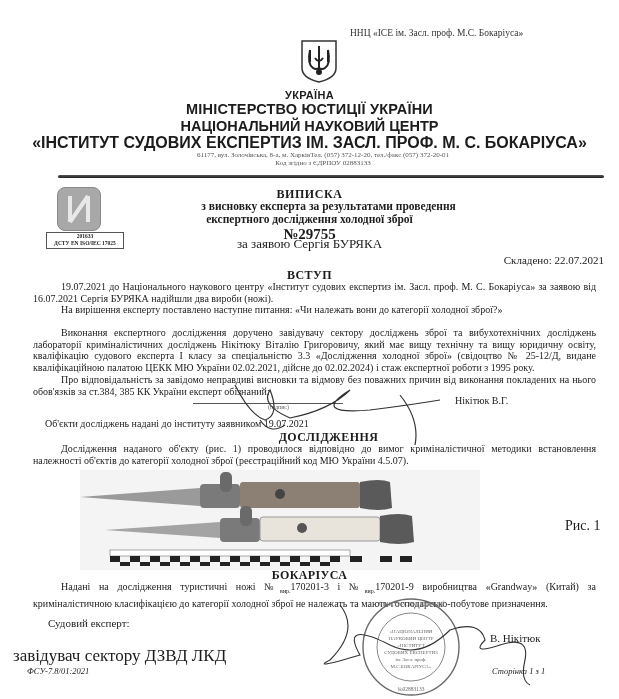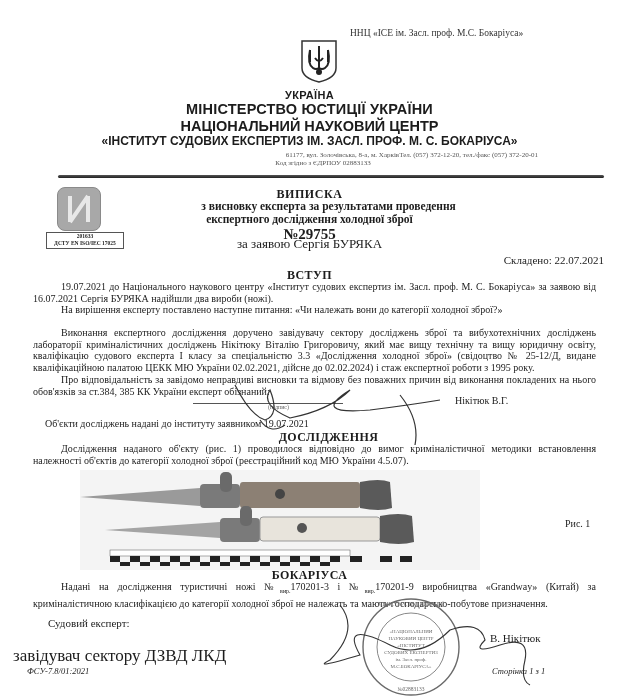--- a/index.html
+++ b/index.html
@@ -7,23 +7,23 @@
       width: 619px; height: 699px; overflow: hidden; position: relative;
       font-family: "Liberation Serif", "DejaVu Serif", serif; color: #1c1c1c;
     }
     .abs { position: absolute; }
     .header-ref { top: 28px; left: 350px; font-size: 9.5px; color: #333; white-space: nowrap; }
     .trident { top: 38px; left: 298px; width: 42px; height: 46px; }
     .center { left: 0; width: 619px; text-align: center; white-space: nowrap; }
     .h-country { top: 89px; font-family: "Liberation Sans", sans-serif; font-weight: bold; font-size: 11px; letter-spacing: 0.3px; }
     .h-ministry { top: 101px; font-family: "Liberation Sans", sans-serif; font-weight: bold; font-size: 14.5px; letter-spacing: 0.2px; }
     .h-center { top: 118px; font-family: "Liberation Sans", sans-serif; font-weight: bold; font-size: 14.5px; }
-    .h-inst { top: 134px; font-family: "Liberation Sans", sans-serif; font-weight: bold; font-size: 12px; }
+    .h-inst { top: 134px; font-family: "Liberation Sans", sans-serif; font-weight: bold; font-size: 16px; }
     .addr { top: 151px; left: 108px; width: 430px; font-size: 7px; color: #555; line-height: 8px; }
-    .addr .row1 { display: flex; justify-content: flex-end; }
+    .addr .row1 { display: flex; justify-content: center; }
     .addr .row2, .addr .row3 { text-align: center; }
     .addr .link { text-decoration: underline; }
     .rule { top: 175px; left: 58px; width: 546px; height: 3px; background: linear-gradient(#555, #222); border-radius: 2px; }
     .logo { top: 187px; left: 57px; width: 42px; height: 42px; background: #a8a8a8; border-radius: 8px; border: 1px solid #8a8a8a; }
     .logo-box { top: 232px; left: 46px; width: 76px; height: 15px; border: 1px solid #555; font-size: 5.5px; font-weight: bold; text-align: center; line-height: 7px; }
     .title { font-weight: bold; }
     .t-vyp { top: 187px; font-size: 12px; letter-spacing: 0.6px; }
     .t-sub1 { top: 200px; font-size: 11.5px; font-weight: bold; padding-left: 19px; }
     .t-sub2 { top: 213px; font-size: 11.5px; font-weight: bold; }
     .t-num { top: 226px; font-size: 15px; font-weight: bold; }
@@ -31,21 +31,21 @@
     .composed { top: 254px; right: 15px; font-size: 11px; white-space: nowrap; }
     .section-title { font-weight: bold; font-size: 12px; letter-spacing: 0.4px; }
     .para {
       left: 33px; width: 563px; font-size: 10px; line-height: 11.6px; text-align: justify;
       text-indent: 28px;
     }
     .sig-line { top: 403px; left: 193px; width: 150px; height: 1px; background: #555; }
     .sig-name-1 { top: 395px; left: 455px; font-size: 10px; white-space: nowrap; }
     .delivered { top: 418px; left: 45px; font-size: 10px; white-space: nowrap; }
     .photo { top: 470px; left: 80px; width: 400px; height: 100px; }
-    .fig-label { top: 518px; left: 565px; font-size: 10px; white-space: nowrap; }
+    .fig-label { top: 518px; left: 565px; font-size: 14px; white-space: nowrap; }
     .expert-label { top: 617px; left: 48px; font-size: 11px; white-space: nowrap; }
     .expert-role { top: 646px; left: 13px; font-size: 17px; white-space: nowrap; }
     .expert-name { top: 632px; left: 490px; font-size: 11px; white-space: nowrap; }
     .form-code { top: 666px; left: 27px; font-size: 8.5px; font-style: italic; white-space: nowrap; }
     .page-num { top: 666px; left: 492px; font-size: 8.5px; font-style: italic; white-space: nowrap; }
     .stamp { top: 595px; left: 336px; width: 150px; height: 104px; }
     .signature { pointer-events: none; }
     sub { font-size: 6px; }
   </style>
 </head>

